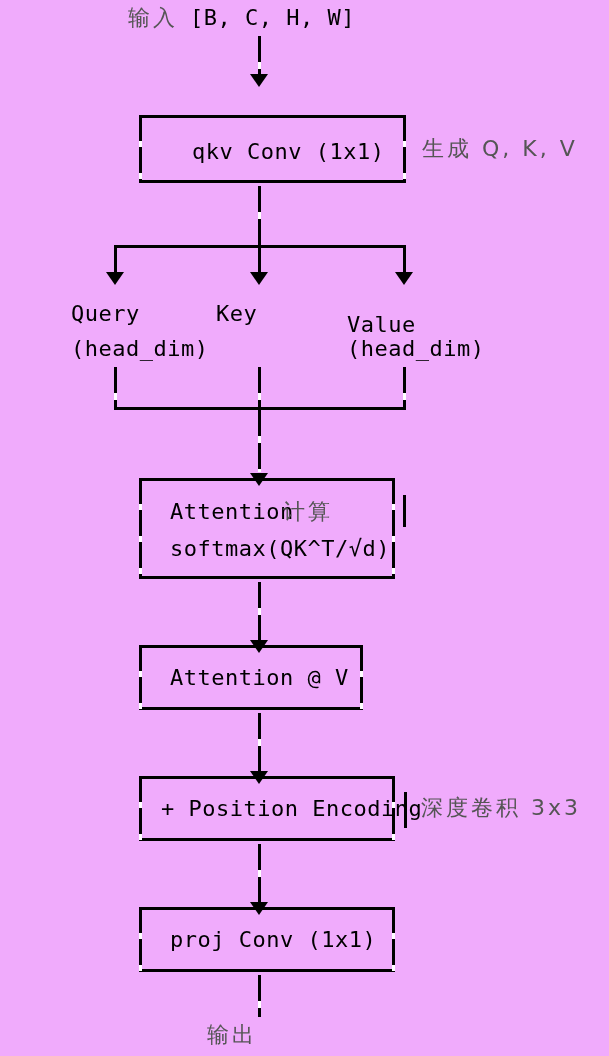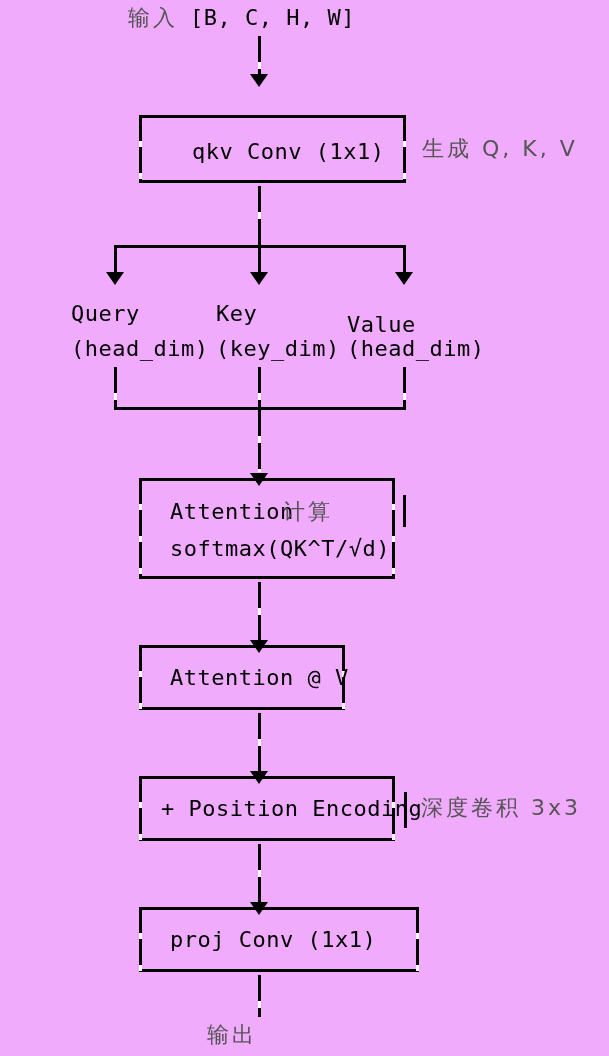--- a/index.html
+++ b/index.html
@@ -136,21 +136,20 @@
   <div class="vsolid" style="left:403px; top:245px; height:28px;"></div>
 
   <div class="arrow" style="left:106px; top:272px;"></div>
   <div class="arrow" style="left:250px; top:272px;"></div>
   <div class="arrow" style="left:395px; top:272px;"></div>
 
   <div class="txt t-mono22" style="left:71px; top:303px;">Query</div>
   <div class="txt t-mono22" style="left:71px; top:338px;">(head_dim)</div>
 
   <div class="txt t-mono22" style="left:216px; top:303px;">Key</div>
-  <div class="txt t-mono22" style="left:216px; top:338px;">(key_dim)</div>
 
   <div class="txt t-mono22" style="left:347px; top:314px;">Value</div>
   <div class="txt t-mono22" style="left:347px; top:338px;">(head_dim)</div>
 
   <div class="vconn" style="left:114px; top:367px; height:43px;"></div>
   <div class="vconn" style="left:258px; top:367px; height:43px;"></div>
   <div class="vconn" style="left:403px; top:367px; height:43px;"></div>
   <div class="hsolid" style="left:114px; top:407px; width:292px;"></div>
 
   <div class="vconn" style="left:258px; top:410px; height:62px;"></div>
@@ -164,21 +163,21 @@
     <div class="txt t-mono22 cjk-blk" style="left:144px; top:23px;">计算</div>
     <div class="txt t-mono22" style="left:31px; top:60px;">softmax(QK^T/√d)</div>
   </div>
 
   <div class="tick" style="left:403px; top:495px; height:32px;"></div>
 
   <div class="arrow" style="left:250px; top:473px;"></div>
 
   <div class="vconn" style="left:258px; top:582px; height:58px;"></div>
 
-  <div class="box" style="left:139px; top:645px; width:206px; height:65px;">
+  <div class="box" style="left:139px; top:645px; width:224px; height:65px;">
     <div class="edge-top"></div>
     <div class="edge-bottom"></div>
     <div class="edge-left"></div>
     <div class="edge-right"></div>
     <div class="txt t-mono22" style="left:31px; top:22px;">Attention @ V</div>
   </div>
   <div class="arrow" style="left:250px; top:640px;"></div>
 
   <div class="vconn" style="left:258px; top:713px; height:58px;"></div>
 
@@ -189,21 +188,21 @@
     <div class="edge-right"></div>
     <div class="txt t-mono22" style="left:22px; top:22px;">+ Position Encoding</div>
   </div>
   <div class="tick" style="left:404px; top:792px; height:36px;"></div>
   <div class="arrow" style="left:250px; top:771px;"></div>
 
   <div class="txt t-mono22 cjk-blk" style="left:421px; top:797px;">深度卷积 3x3</div>
 
   <div class="vconn" style="left:258px; top:844px; height:58px;"></div>
 
-  <div class="box" style="left:139px; top:907px; width:280px; height:65px;">
+  <div class="box" style="left:139px; top:907px; width:256px; height:65px;">
     <div class="edge-top"></div>
     <div class="edge-bottom"></div>
     <div class="edge-left"></div>
     <div class="edge-right"></div>
     <div class="txt t-mono22" style="left:31px; top:22px;">proj Conv (1x1)</div>
   </div>
   <div class="arrow" style="left:250px; top:902px;"></div>
 
   <div class="vconn" style="left:258px; top:975px; height:42px;"></div>
 

